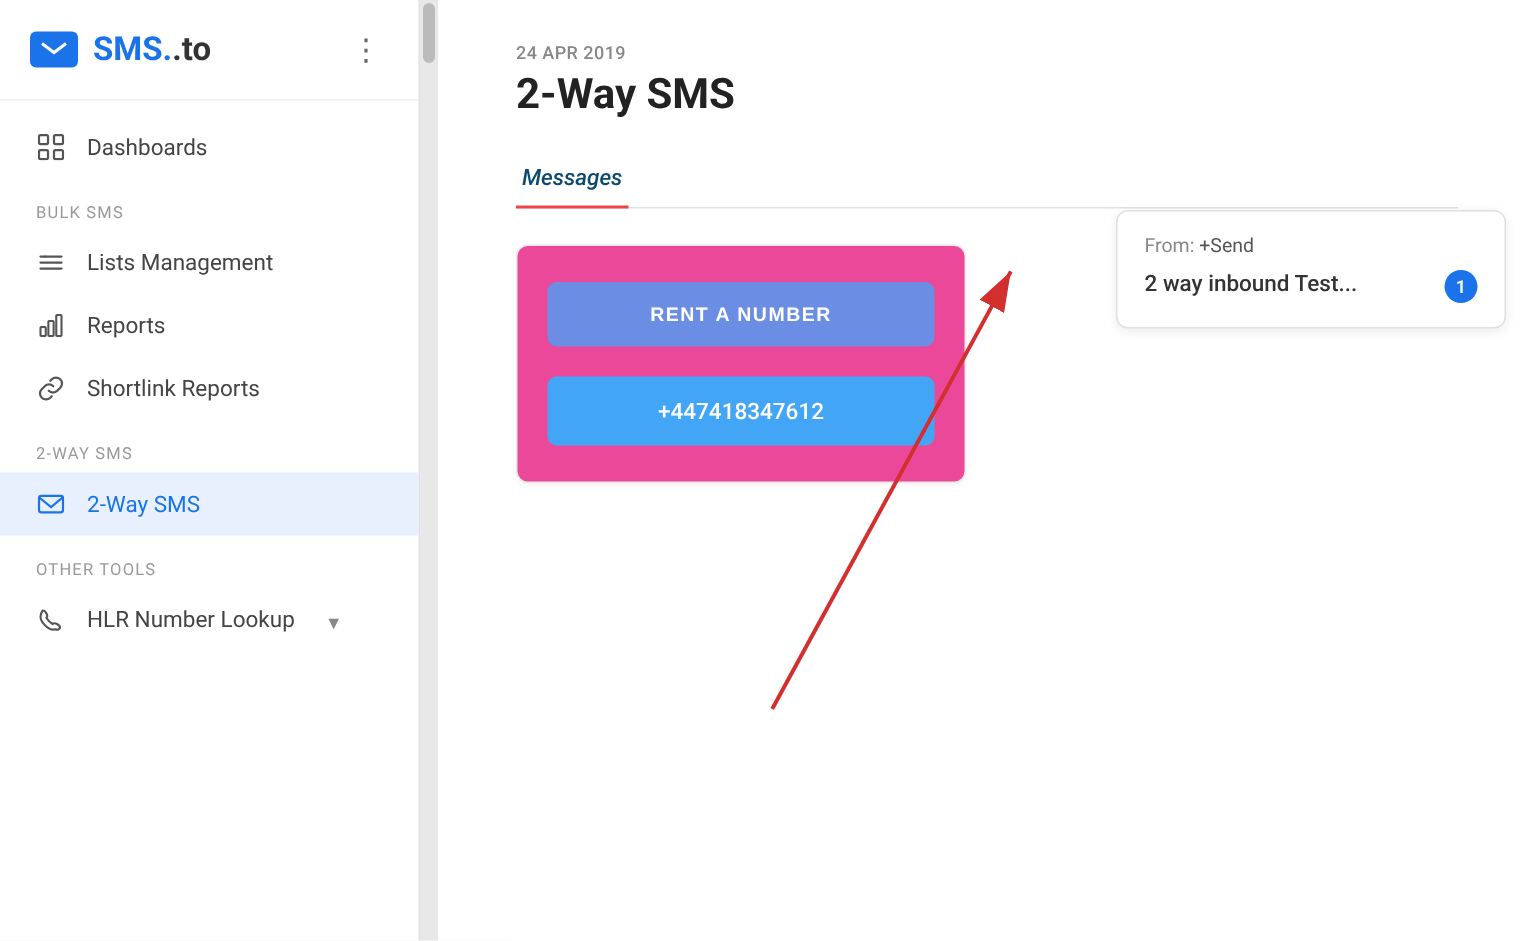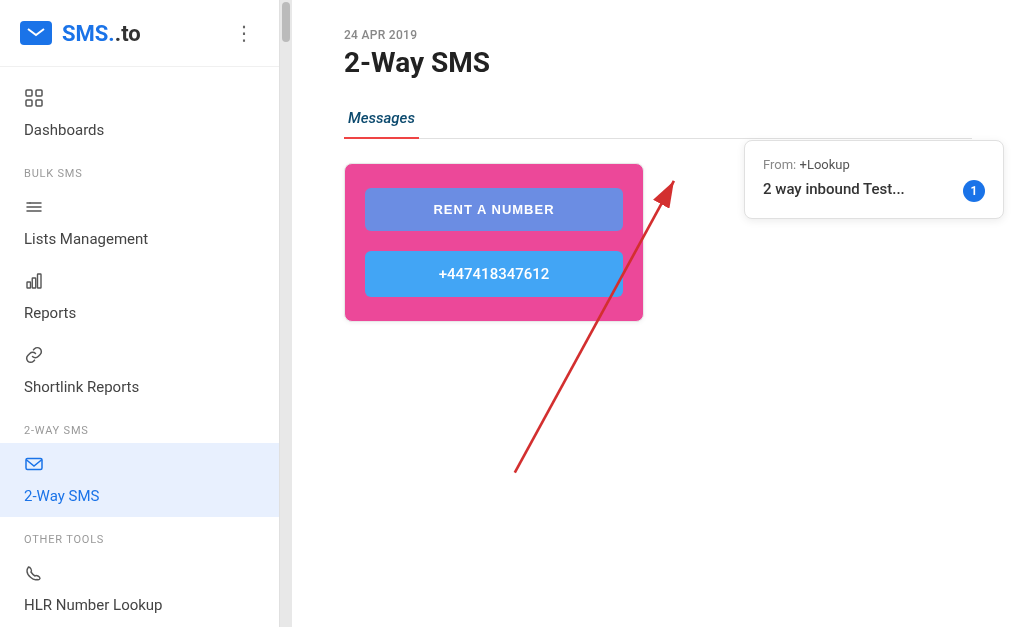--- a/index.html
+++ b/index.html
@@ -78,30 +78,29 @@
       height: 30px;
     }
 
     .sidebar-nav {
       padding: 10px 0;
       flex: 1;
     }
 
     .nav-item {
       display: flex;
-      align-items: flex-start;
+      align-items: flex-end;
       gap: 14px;
       padding: 12px 24px;
       cursor: pointer;
       color: #444;
       font-size: 15px;
       font-weight: 400;
       transition: background 0.15s;
       border-radius: 0;
-      flex-direction: column;
     }
 
     .nav-item.active {
       color: #1a73e8;
       background: #e8f0fe;
     }
 
     .nav-icon {
       width: 20px;
       display: flex;
@@ -413,20 +412,20 @@
           <polygon points="0 0, 10 3.5, 0 7" fill="#d32f2f"></polygon>
         </marker>
       </defs>
       <line x1="210" y1="430" x2="360" y2="155" stroke="#d32f2f" stroke-width="2.5" marker-end="url(#arrowhead)"></line>
     </svg>
   </div>
 
   <div class="message-preview">
     <div class="from-line">
       <span>From: </span>
-      <span class="from-name">+Lookup</span>
+      <span class="from-name">+Send</span>
     </div>
     <div class="message-row">
       <span class="message-text">2 way inbound Test...</span>
       <span class="badge">1</span>
     </div>
   </div>
 </div>
 
 </body></html>

